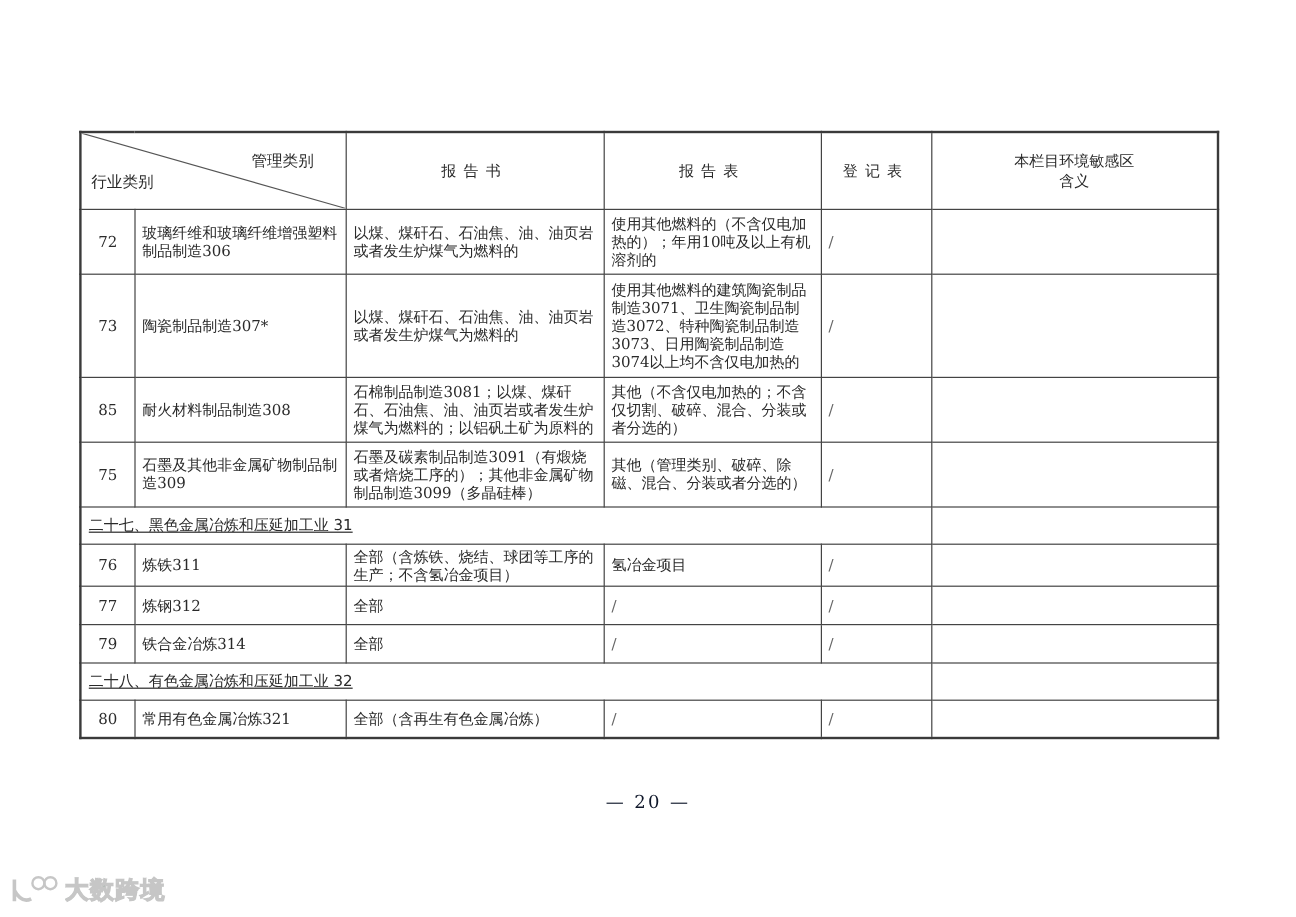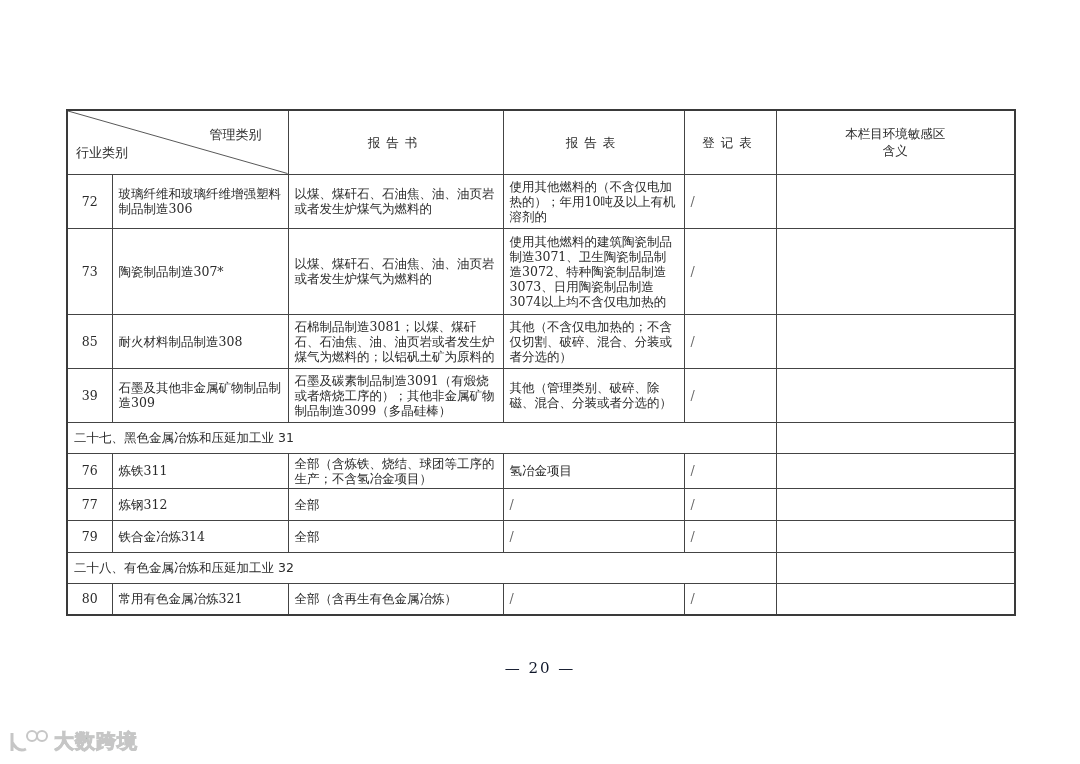--- a/index.html
+++ b/index.html
@@ -9,24 +9,24 @@
     table.main { position: absolute; left: 66px; top: 109px; width: 948px;
                  border-collapse: collapse; table-layout: fixed; border: 2px solid #3a3a3a; }
     table.main td, table.main th { border: 1px solid #444; padding: 0 6px; font-size: 12.5px;
                  line-height: 15px; vertical-align: middle; font-weight: normal; overflow: hidden; }
     table.main td.last, table.main th.last { border-left: 1px solid #aaa; }
     th.hdr { font-family: "DejaVu Sans", "Liberation Sans", sans-serif; font-size: 13px;
              letter-spacing: 6px; text-align: center; }
     th.hdr.sens { letter-spacing: 0; line-height: 17px; }
     th.diag { position: relative; padding: 0; }
     th.diag svg { position: absolute; left: 0; top: 0; width: 100%; height: 100%; }
-    th.diag .tr { position: absolute; right: 26px; top: 16px; font-family: Liberation Serif, serif; font-size: 13px; }
+    th.diag .tr { position: absolute; right: 26px; top: 16px; font-family: Liberation Mono, monospace; font-size: 13px; }
     th.diag .bl { position: absolute; left: 8px; bottom: 14px; font-family: "DejaVu Sans", "Liberation Sans", sans-serif; font-size: 13px; text-align: right; }
     td.num { text-align: center; }
-    td.section { font-family: "DejaVu Sans", "Liberation Sans", sans-serif; font-weight: bold; font-size: 12.5px; padding-left: 6px; }
+    td.section { font-family: "DejaVu Sans", "Liberation Sans", sans-serif; font-weight: bold; font-size: 12.5px; padding-left: 6px; text-decoration: underline; }
     td.slash { color: #666; }
     .pagenum { position: absolute; left: 0; width: 1080px; top: 659px; text-align: center;
                font-size: 15px; color: #0f172a; letter-spacing: 2px; }
     .watermark { position: absolute; left: 8px; top: 728px; display: flex; align-items: center; gap: 4px; opacity: 0.55; }
     .watermark .logo { width: 42px; height: 26px; }
     .watermark .wtext { font-family: "DejaVu Sans", "Liberation Sans", sans-serif; font-size: 20px; font-weight: bold;
                         color: #14532d; -webkit-text-stroke: 1px #999; letter-spacing: 1px; }
   </style>
 </head>
 <body>
@@ -77,21 +77,21 @@
     </tr>
     <tr style="height:54px">
       <td class="num">85</td>
       <td>耐火材料制品制造308</td>
       <td>石棉制品制造3081；以煤、煤矸石、石油焦、油、油页岩或者发生炉煤气为燃料的；以铝矾土矿为原料的</td>
       <td>其他（不含仅电加热的；不含仅切割、破碎、混合、分装或者分选的）</td>
       <td class="slash">/</td>
       <td class="last"></td>
     </tr>
     <tr style="height:54px">
-      <td class="num">39</td>
+      <td class="num">75</td>
       <td>石墨及其他非金属矿物制品制造309</td>
       <td>石墨及碳素制品制造3091（有煅烧或者焙烧工序的）；其他非金属矿物制品制造3099（多晶硅棒）</td>
       <td>其他（管理类别、破碎、除磁、混合、分装或者分选的）</td>
       <td class="slash">/</td>
       <td class="last"></td>
     </tr>
 
     <tr style="height:31px">
       <td colspan="5" class="section">二十七、黑色金属冶炼和压延加工业 31</td>
       <td class="last"></td>

